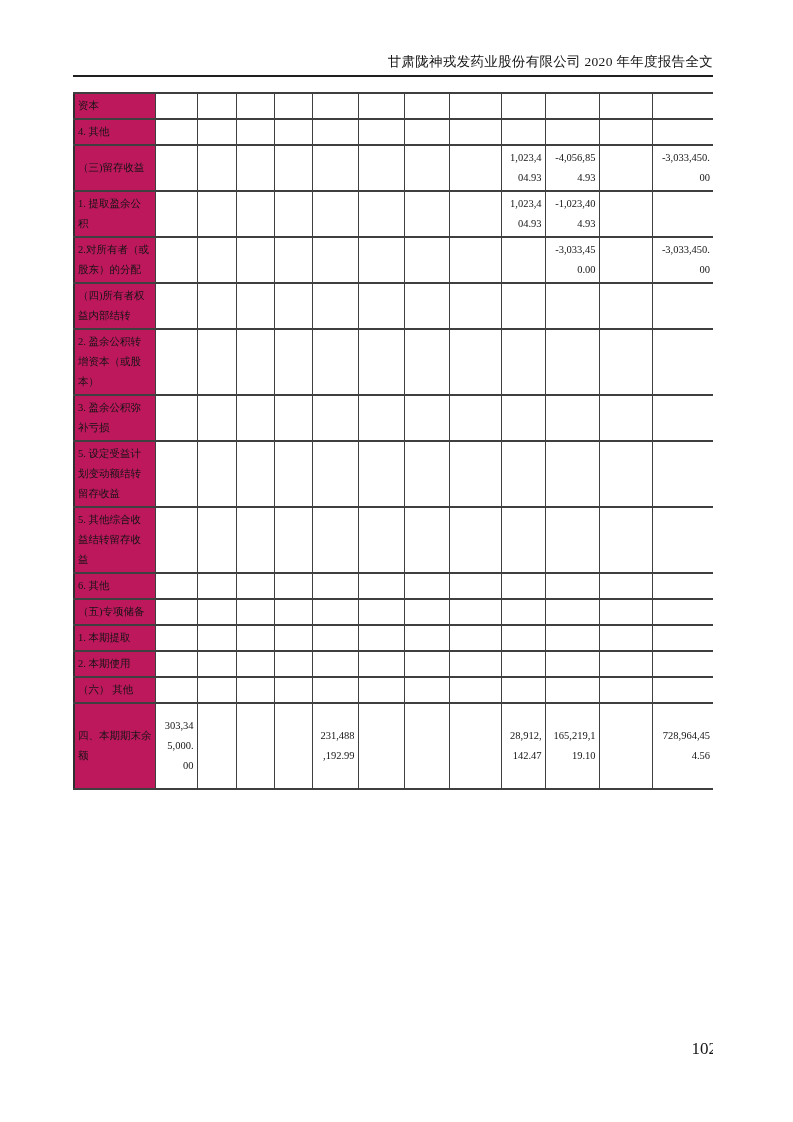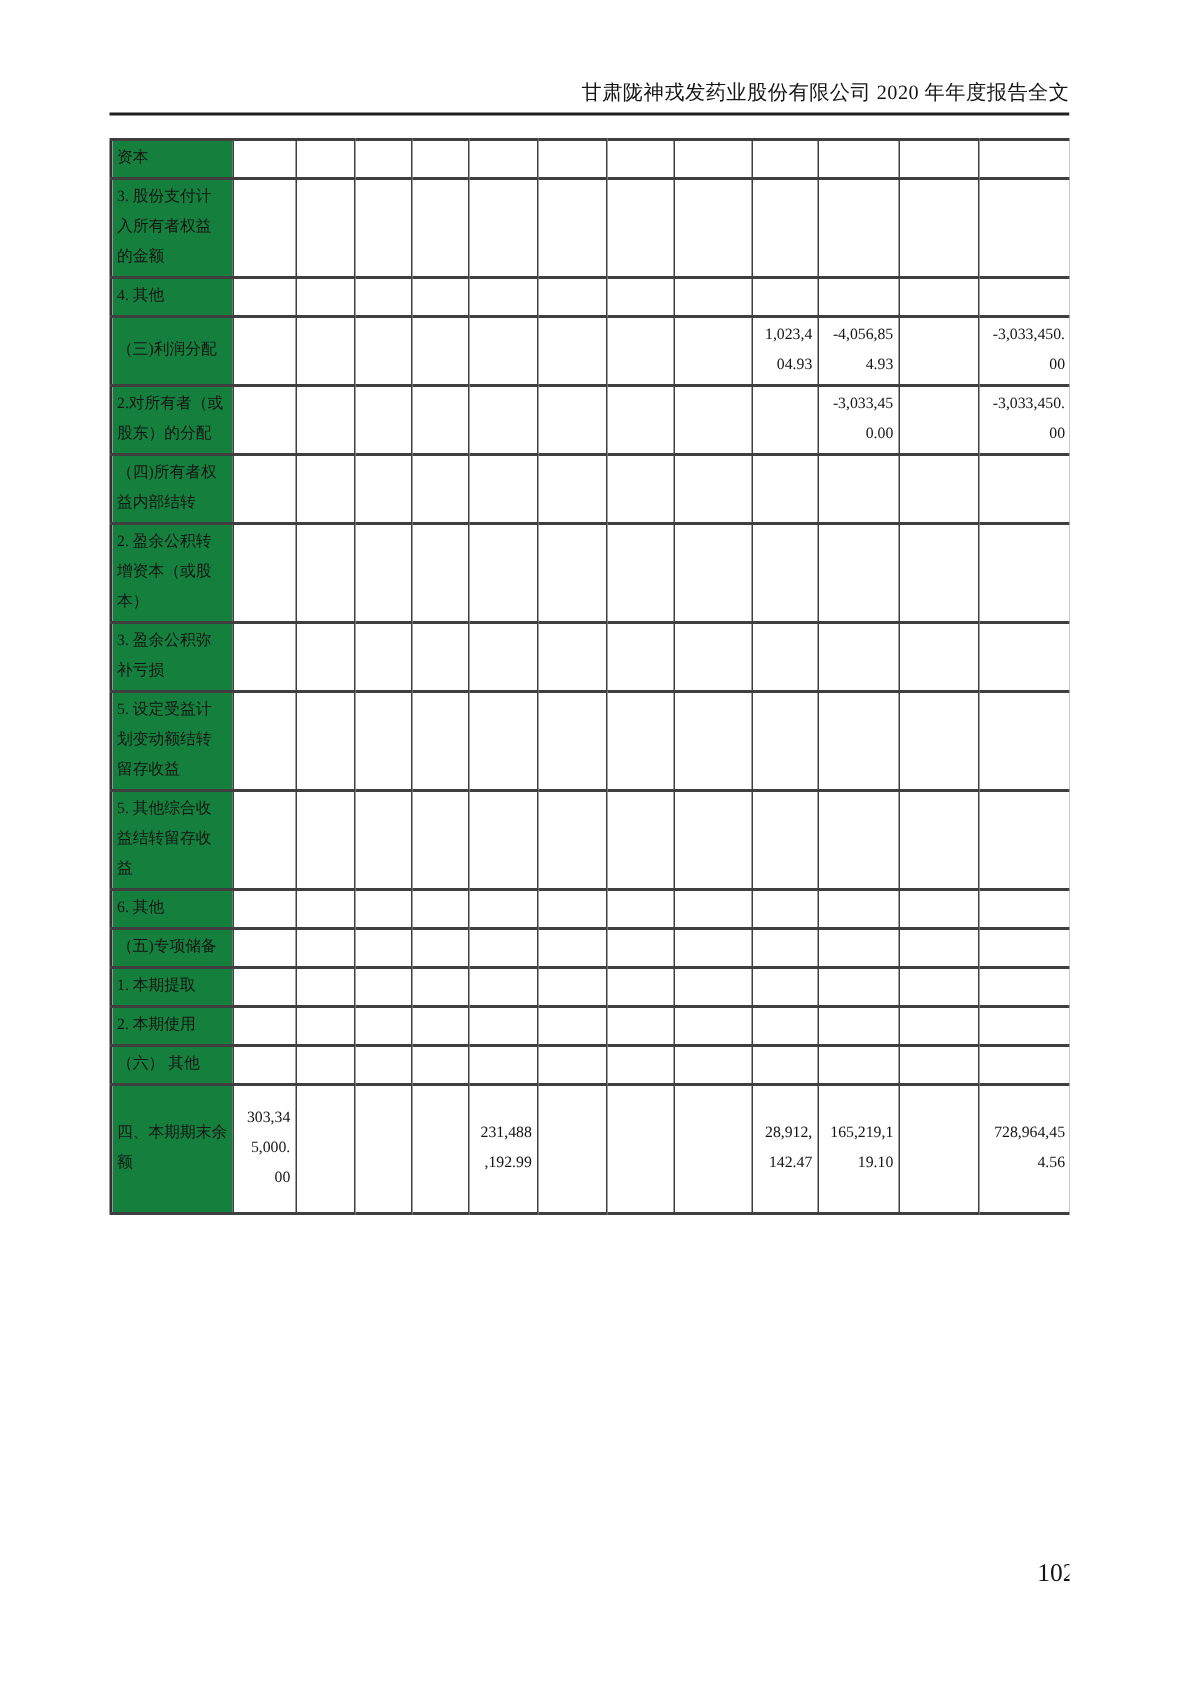--- a/index.html
+++ b/index.html
@@ -46,21 +46,21 @@
     border: 1px solid #3f3f3f;
     border-top-width: 2px;
     border-bottom-width: 2px;
     vertical-align: middle;
     font-size: 10.5px;
     line-height: 20px;
     white-space: pre-line;
     overflow: hidden;
   }
   td.label-cell {
-    background: #15803d;
+    background: #be185d;
     text-align: left;
     padding: 2px 2px 2px 3px;
     margin-top: 44px;
   }
   td.value-cell {
     background: #ffffff;
     text-align: right;
     padding: 2px 3px 2px 1px;
   }
   tr:last-child td { height: 86px; }
@@ -109,68 +109,69 @@
           <td class="value-cell"></td>
           <td class="value-cell"></td>
           <td class="value-cell"></td>
           <td class="value-cell"></td>
           <td class="value-cell"></td>
           <td class="value-cell"></td>
           <td class="value-cell"></td>
           <td class="value-cell"></td>
         </tr>
         <tr>
-          <td class="label-cell">3. 股份支付计
-入所有者权益
-的金额</td>
-          <td class="value-cell"></td>
-          <td class="value-cell"></td>
-          <td class="value-cell"></td>
-          <td class="value-cell"></td>
-          <td class="value-cell"></td>
-          <td class="value-cell"></td>
-          <td class="value-cell"></td>
-          <td class="value-cell"></td>
-          <td class="value-cell"></td>
-          <td class="value-cell"></td>
-          <td class="value-cell"></td>
-          <td class="value-cell"></td>
-        </tr>
-        <tr>
           <td class="label-cell">4. 其他</td>
           <td class="value-cell"></td>
           <td class="value-cell"></td>
           <td class="value-cell"></td>
           <td class="value-cell"></td>
           <td class="value-cell"></td>
           <td class="value-cell"></td>
           <td class="value-cell"></td>
           <td class="value-cell"></td>
           <td class="value-cell"></td>
           <td class="value-cell"></td>
           <td class="value-cell"></td>
           <td class="value-cell"></td>
         </tr>
         <tr>
-          <td class="label-cell">（三)利润分配</td>
+          <td class="label-cell">（三)留存收益</td>
           <td class="value-cell"></td>
           <td class="value-cell"></td>
           <td class="value-cell"></td>
           <td class="value-cell"></td>
           <td class="value-cell"></td>
           <td class="value-cell"></td>
           <td class="value-cell"></td>
           <td class="value-cell"></td>
           <td class="value-cell">1,023,4
 04.93</td>
           <td class="value-cell">-4,056,85
 4.93</td>
           <td class="value-cell"></td>
           <td class="value-cell">-3,033,450.
 00</td>
+        </tr>
+        <tr>
+          <td class="label-cell">1. 提取盈余公
+积</td>
+          <td class="value-cell"></td>
+          <td class="value-cell"></td>
+          <td class="value-cell"></td>
+          <td class="value-cell"></td>
+          <td class="value-cell"></td>
+          <td class="value-cell"></td>
+          <td class="value-cell"></td>
+          <td class="value-cell"></td>
+          <td class="value-cell">1,023,4
+04.93</td>
+          <td class="value-cell">-1,023,40
+4.93</td>
+          <td class="value-cell"></td>
+          <td class="value-cell"></td>
         </tr>
         <tr>
           <td class="label-cell">2.对所有者（或
 股东）的分配</td>
           <td class="value-cell"></td>
           <td class="value-cell"></td>
           <td class="value-cell"></td>
           <td class="value-cell"></td>
           <td class="value-cell"></td>
           <td class="value-cell"></td>

